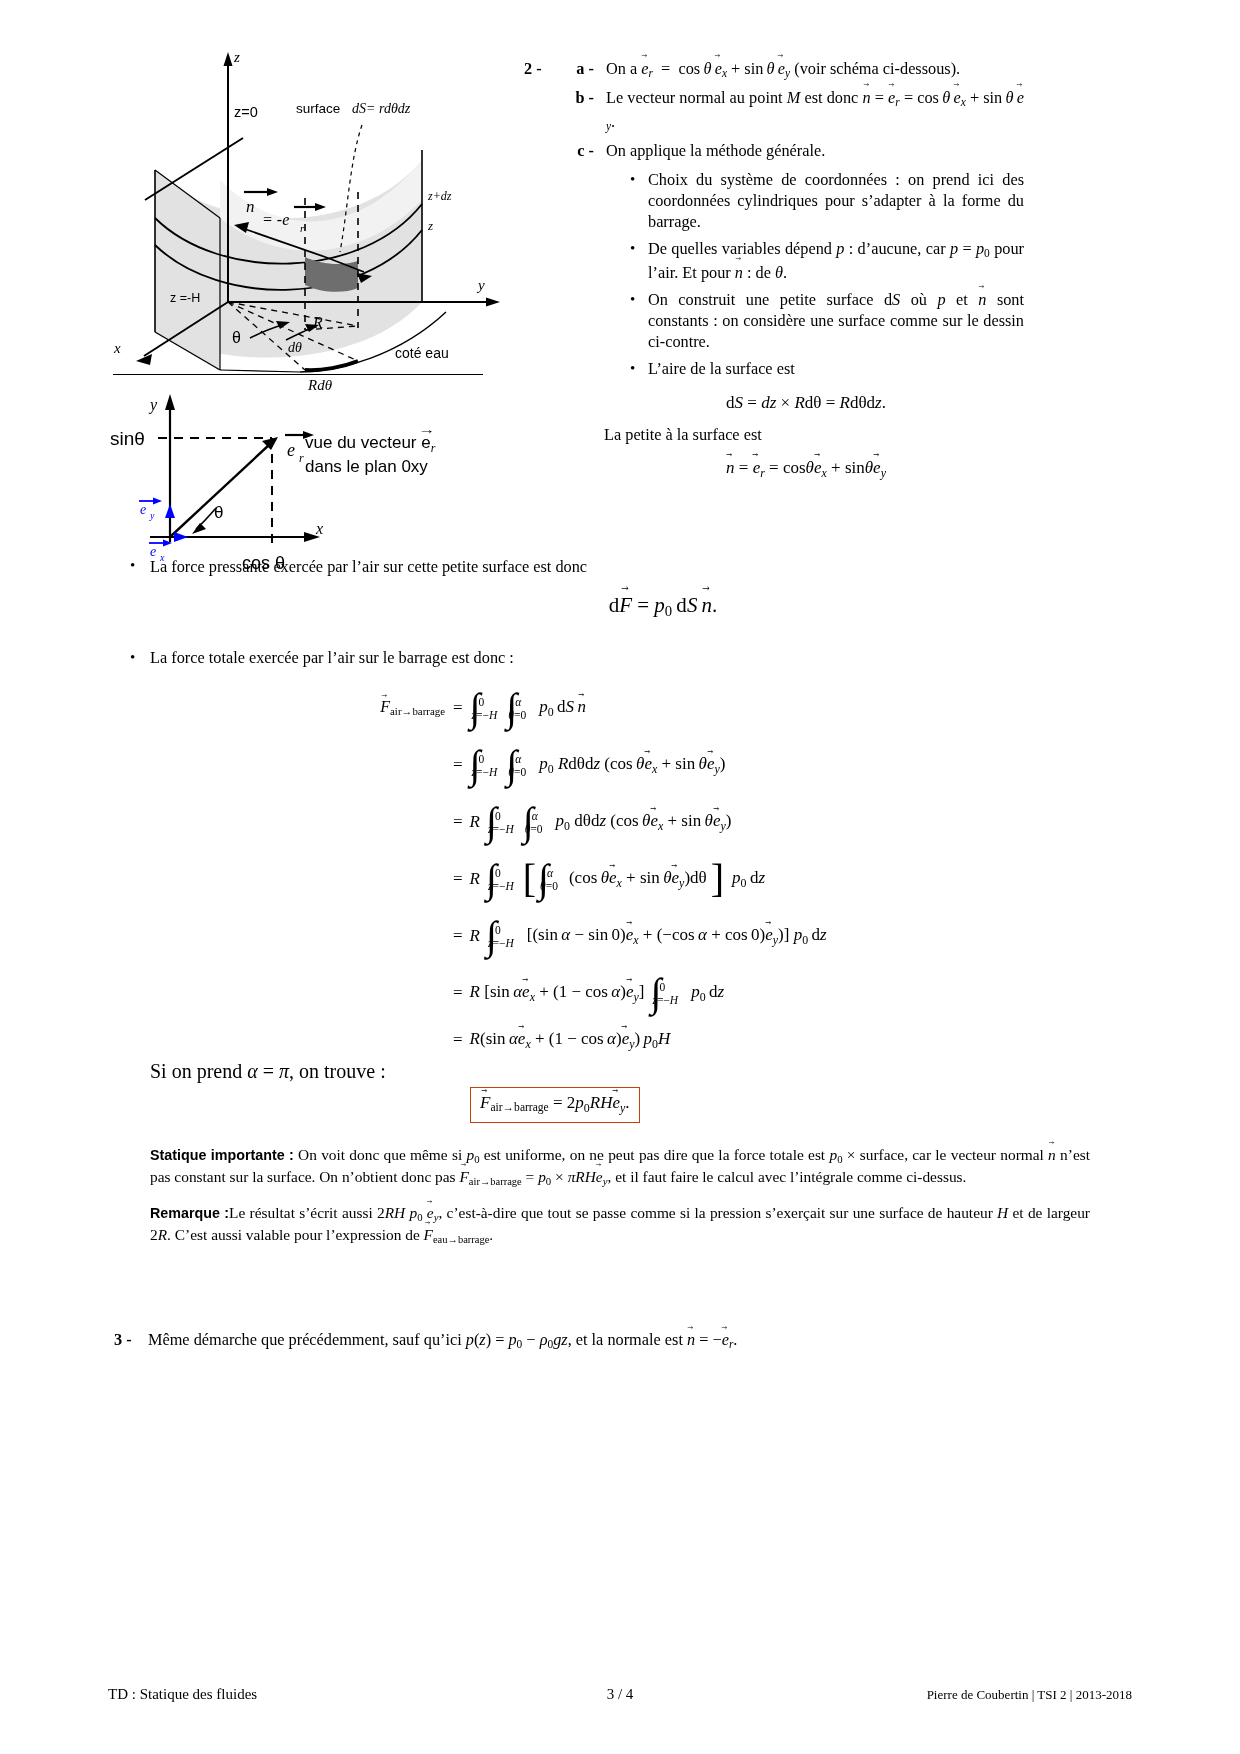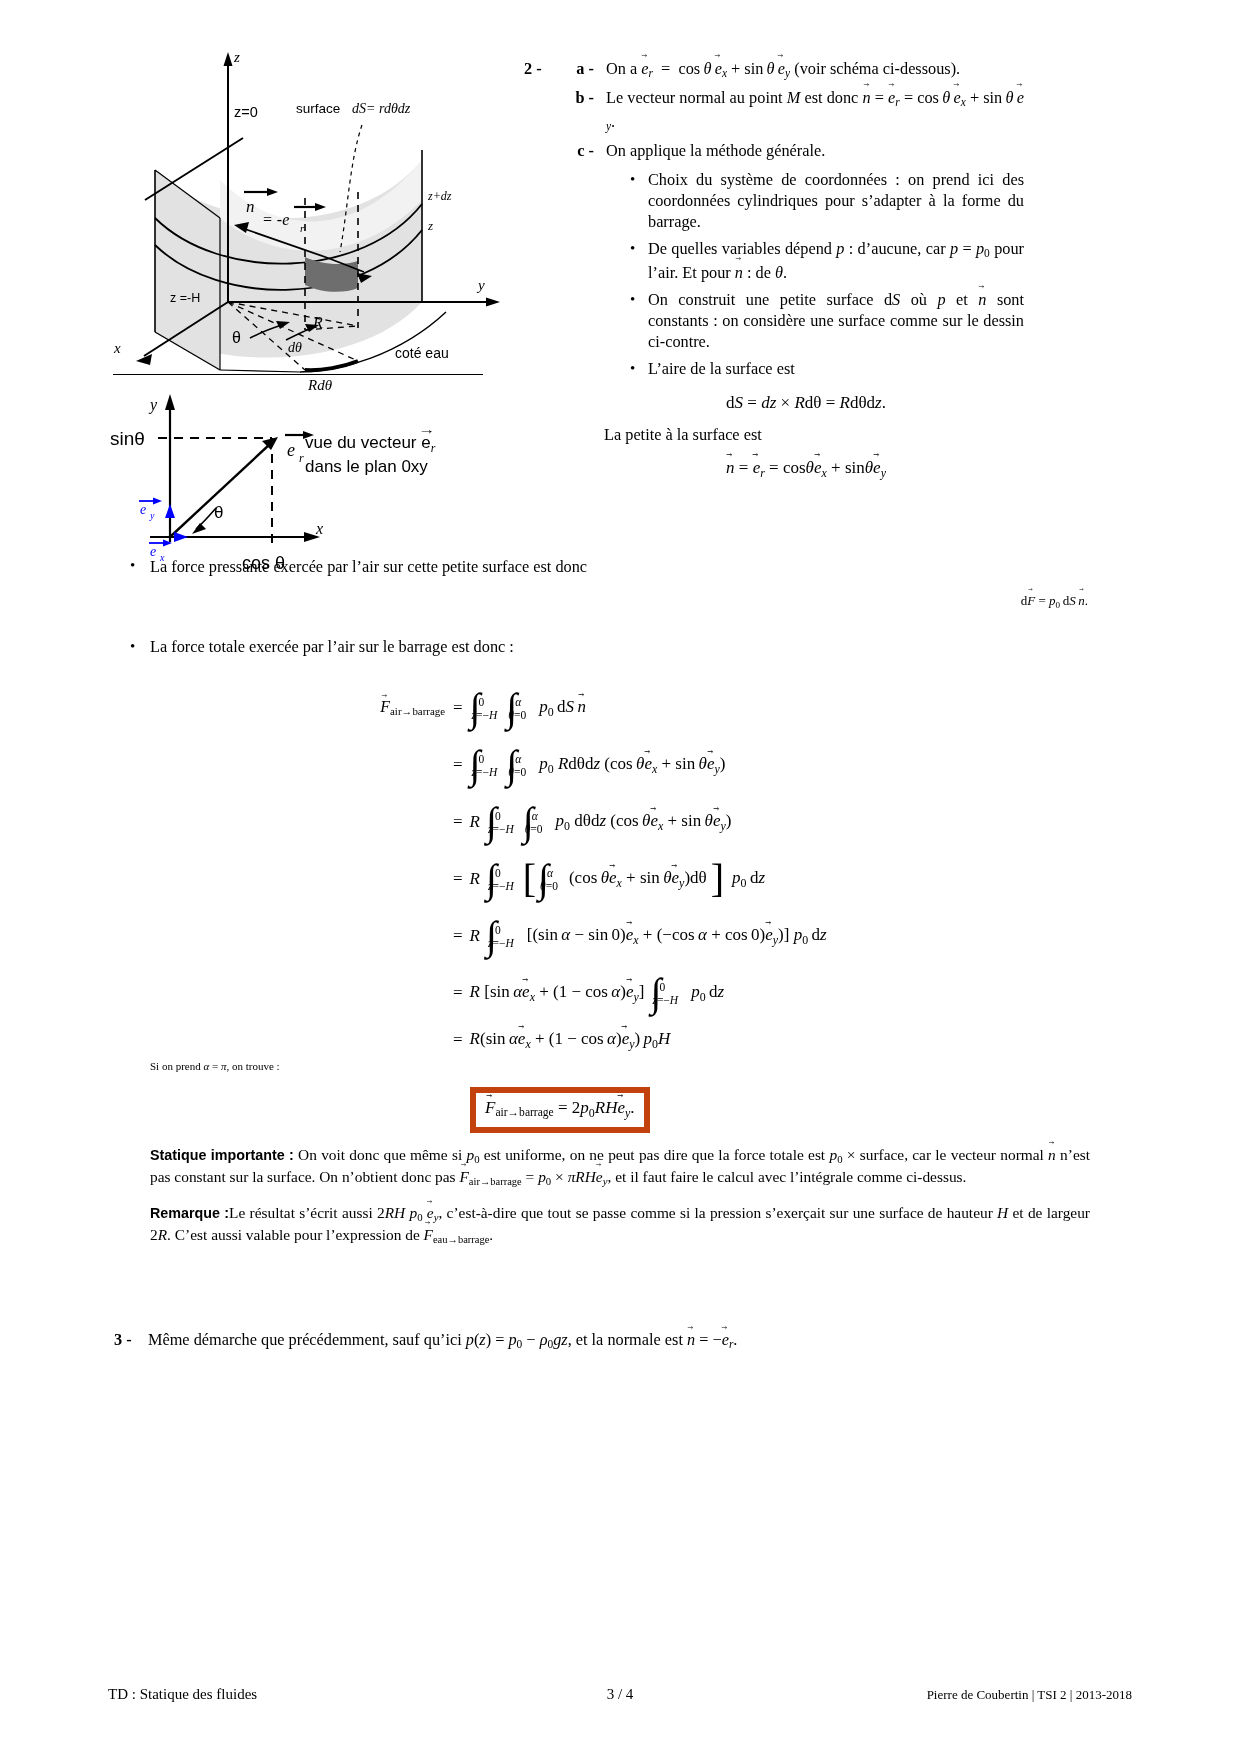--- a/index.html
+++ b/index.html
@@ -61,21 +61,21 @@
     position: absolute;
     left: 128px;
     top: 556px;
     width: 960px;
     font-size: 16.3px;
     line-height: 1.32;
   }
   .bb { position: relative; padding-left: 22px; margin-bottom: 6px; }
   .bb .dot { position: absolute; left: 2px; top: 0.02em; font-size: 15px; }
 
-  .eqC { text-align: right; font-size: 13px; margin: 14px 0 18px 0; }
+  .eqC { text-align: center; font-size: 21px; margin: 14px 0 18px 0; }
 
   
   .deriv {
     position: absolute;
     left: 295px;
     top: 686px;
     width: 640px;
     font-size: 17px;
   }
   .dline { display: flex; align-items: center; margin-bottom: 13px; min-height: 44px; }
@@ -87,25 +87,25 @@
   .intg { display: inline-flex; align-items: center; margin-right: 3px; }
   .intsym { font-size: 40px; line-height: 0.78; font-family: "Liberation Serif", serif; }
   .ilim { display: inline-flex; flex-direction: column; font-size: 11.5px; margin-left: -6px; }
   .ilim .up { margin-bottom: 17px; margin-left: 4px; }
   .ilim .lo { margin-top: -16px; margin-left: -3px; }
   .bigbr { font-size: 40px; line-height: 0.8; font-weight: 300; }
 
   
   .alphaline {
     position: absolute; left: 150px; top: 1060px;
-    font-size: 11px;
+    font-size: 20px;
   }
   .boxed {
     position: absolute; left: 470px; top: 1087px;
-    border: 6px solid #c2410c;
+    border: 1px solid #c2410c;
     padding: 5px 9px 6px 9px;
     font-size: 17px;
   }
 
   
   .remarks {
     position: absolute; left: 150px; top: 1145px; width: 940px;
     font-size: 15.4px; line-height: 1.36;
     text-align: justify;
   }

